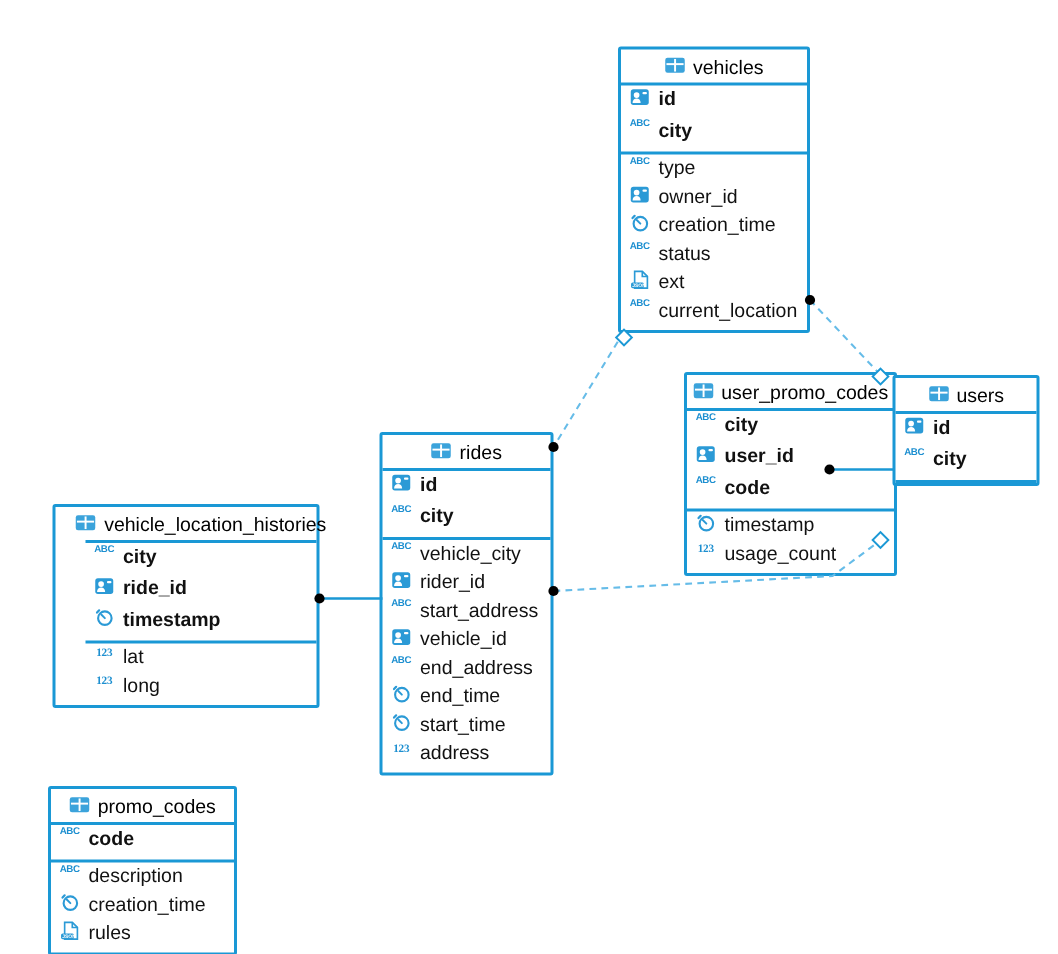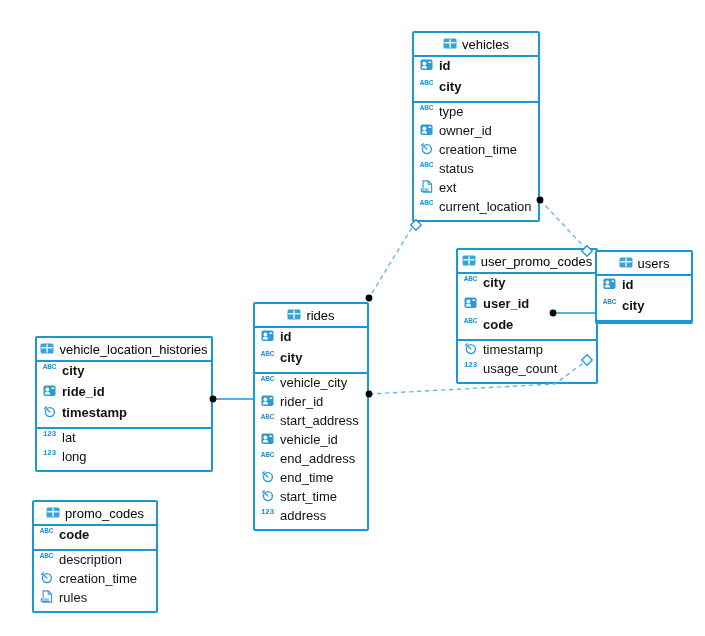--- a/index.html
+++ b/index.html
@@ -32,21 +32,21 @@
   .row.key{height:21px;font-weight:bold;}
   .cicon{
     width:17px;flex:0 0 17px;display:flex;align-items:center;justify-content:center;
   }
   .txt-ic{
     font-size:6.5px;font-weight:bold;color:#1d8fd0;letter-spacing:-0.2px;
     font-family:"Liberation Sans",sans-serif;
   }
   .num-ic{
     font-size:7.5px;font-weight:bold;color:#1d8fd0;letter-spacing:-0.2px;
-    font-family:Liberation Mono, monospace;
+    font-family:Liberation Serif, serif;
   }
   #rel-layer{
     position:absolute;left:0;top:0;z-index:3;pointer-events:none;
   }
   #rel-layer path.rel{pointer-events:stroke;}
   .rel{fill:none;stroke-width:1.4px;}
   .rel.dashed{stroke:var(--line-blue);stroke-dasharray:4.5 3.5;}
   .rel.solid{stroke:var(--accent);stroke-width:1.6px;}
 </style>
 </head>
@@ -210,21 +210,21 @@
             <span>id</span>
           </div>
           <div class="row key">
             <span class="cicon">
               <span class="txt-ic">ABC</span>
             </span>
             <span>city</span>
           </div>
         </div>
       </div>
-      <div class="tbl" style="left: 253px; top: 302px; width: 116px;">
+      <div class="tbl" style="left: 253px; top: 288px; width: 116px;">
         <div class="tbl-header">
           <span class="hicon"><svg width="14" height="11" viewBox="0 0 14 11">
               <rect x="0.5" y="0.5" width="13" height="10" rx="1.5" fill="#3ba3db"></rect>
               <rect x="1.3" y="4.1" width="11.4" height="1.3" fill="#fff"></rect>
               <rect x="6.4" y="1.3" width="1.3" height="8.4" fill="#fff"></rect>
             </svg></span>
           <span>rides</span>
         </div>
         <div class="sec keys">
           <div class="row key">
@@ -307,21 +307,21 @@
             <span>start_time</span>
           </div>
           <div class="row">
             <span class="cicon">
               <span class="num-ic">123</span>
             </span>
             <span>address</span>
           </div>
         </div>
       </div>
-      <div class="tbl" style="left: 35px; top: 336px; width: 178px;">
+      <div class="tbl" style="left: 35px; top: 336px; width: 178px; padding-left: 20px;">
         <div class="tbl-header">
           <span class="hicon"><svg width="14" height="11" viewBox="0 0 14 11">
               <rect x="0.5" y="0.5" width="13" height="10" rx="1.5" fill="#3ba3db"></rect>
               <rect x="1.3" y="4.1" width="11.4" height="1.3" fill="#fff"></rect>
               <rect x="6.4" y="1.3" width="1.3" height="8.4" fill="#fff"></rect>
             </svg></span>
           <span>vehicle_location_histories</span>
         </div>
         <div class="sec keys">
           <div class="row key">
@@ -360,21 +360,21 @@
             <span>lat</span>
           </div>
           <div class="row">
             <span class="cicon">
               <span class="num-ic">123</span>
             </span>
             <span>long</span>
           </div>
         </div>
       </div>
-      <div class="tbl" style="left: 32px; top: 500px; width: 126px;">
+      <div class="tbl" style="left: 32px; top: 524px; width: 126px;">
         <div class="tbl-header">
           <span class="hicon"><svg width="14" height="11" viewBox="0 0 14 11">
               <rect x="0.5" y="0.5" width="13" height="10" rx="1.5" fill="#3ba3db"></rect>
               <rect x="1.3" y="4.1" width="11.4" height="1.3" fill="#fff"></rect>
               <rect x="6.4" y="1.3" width="1.3" height="8.4" fill="#fff"></rect>
             </svg></span>
           <span>promo_codes</span>
         </div>
         <div class="sec keys">
           <div class="row key">

